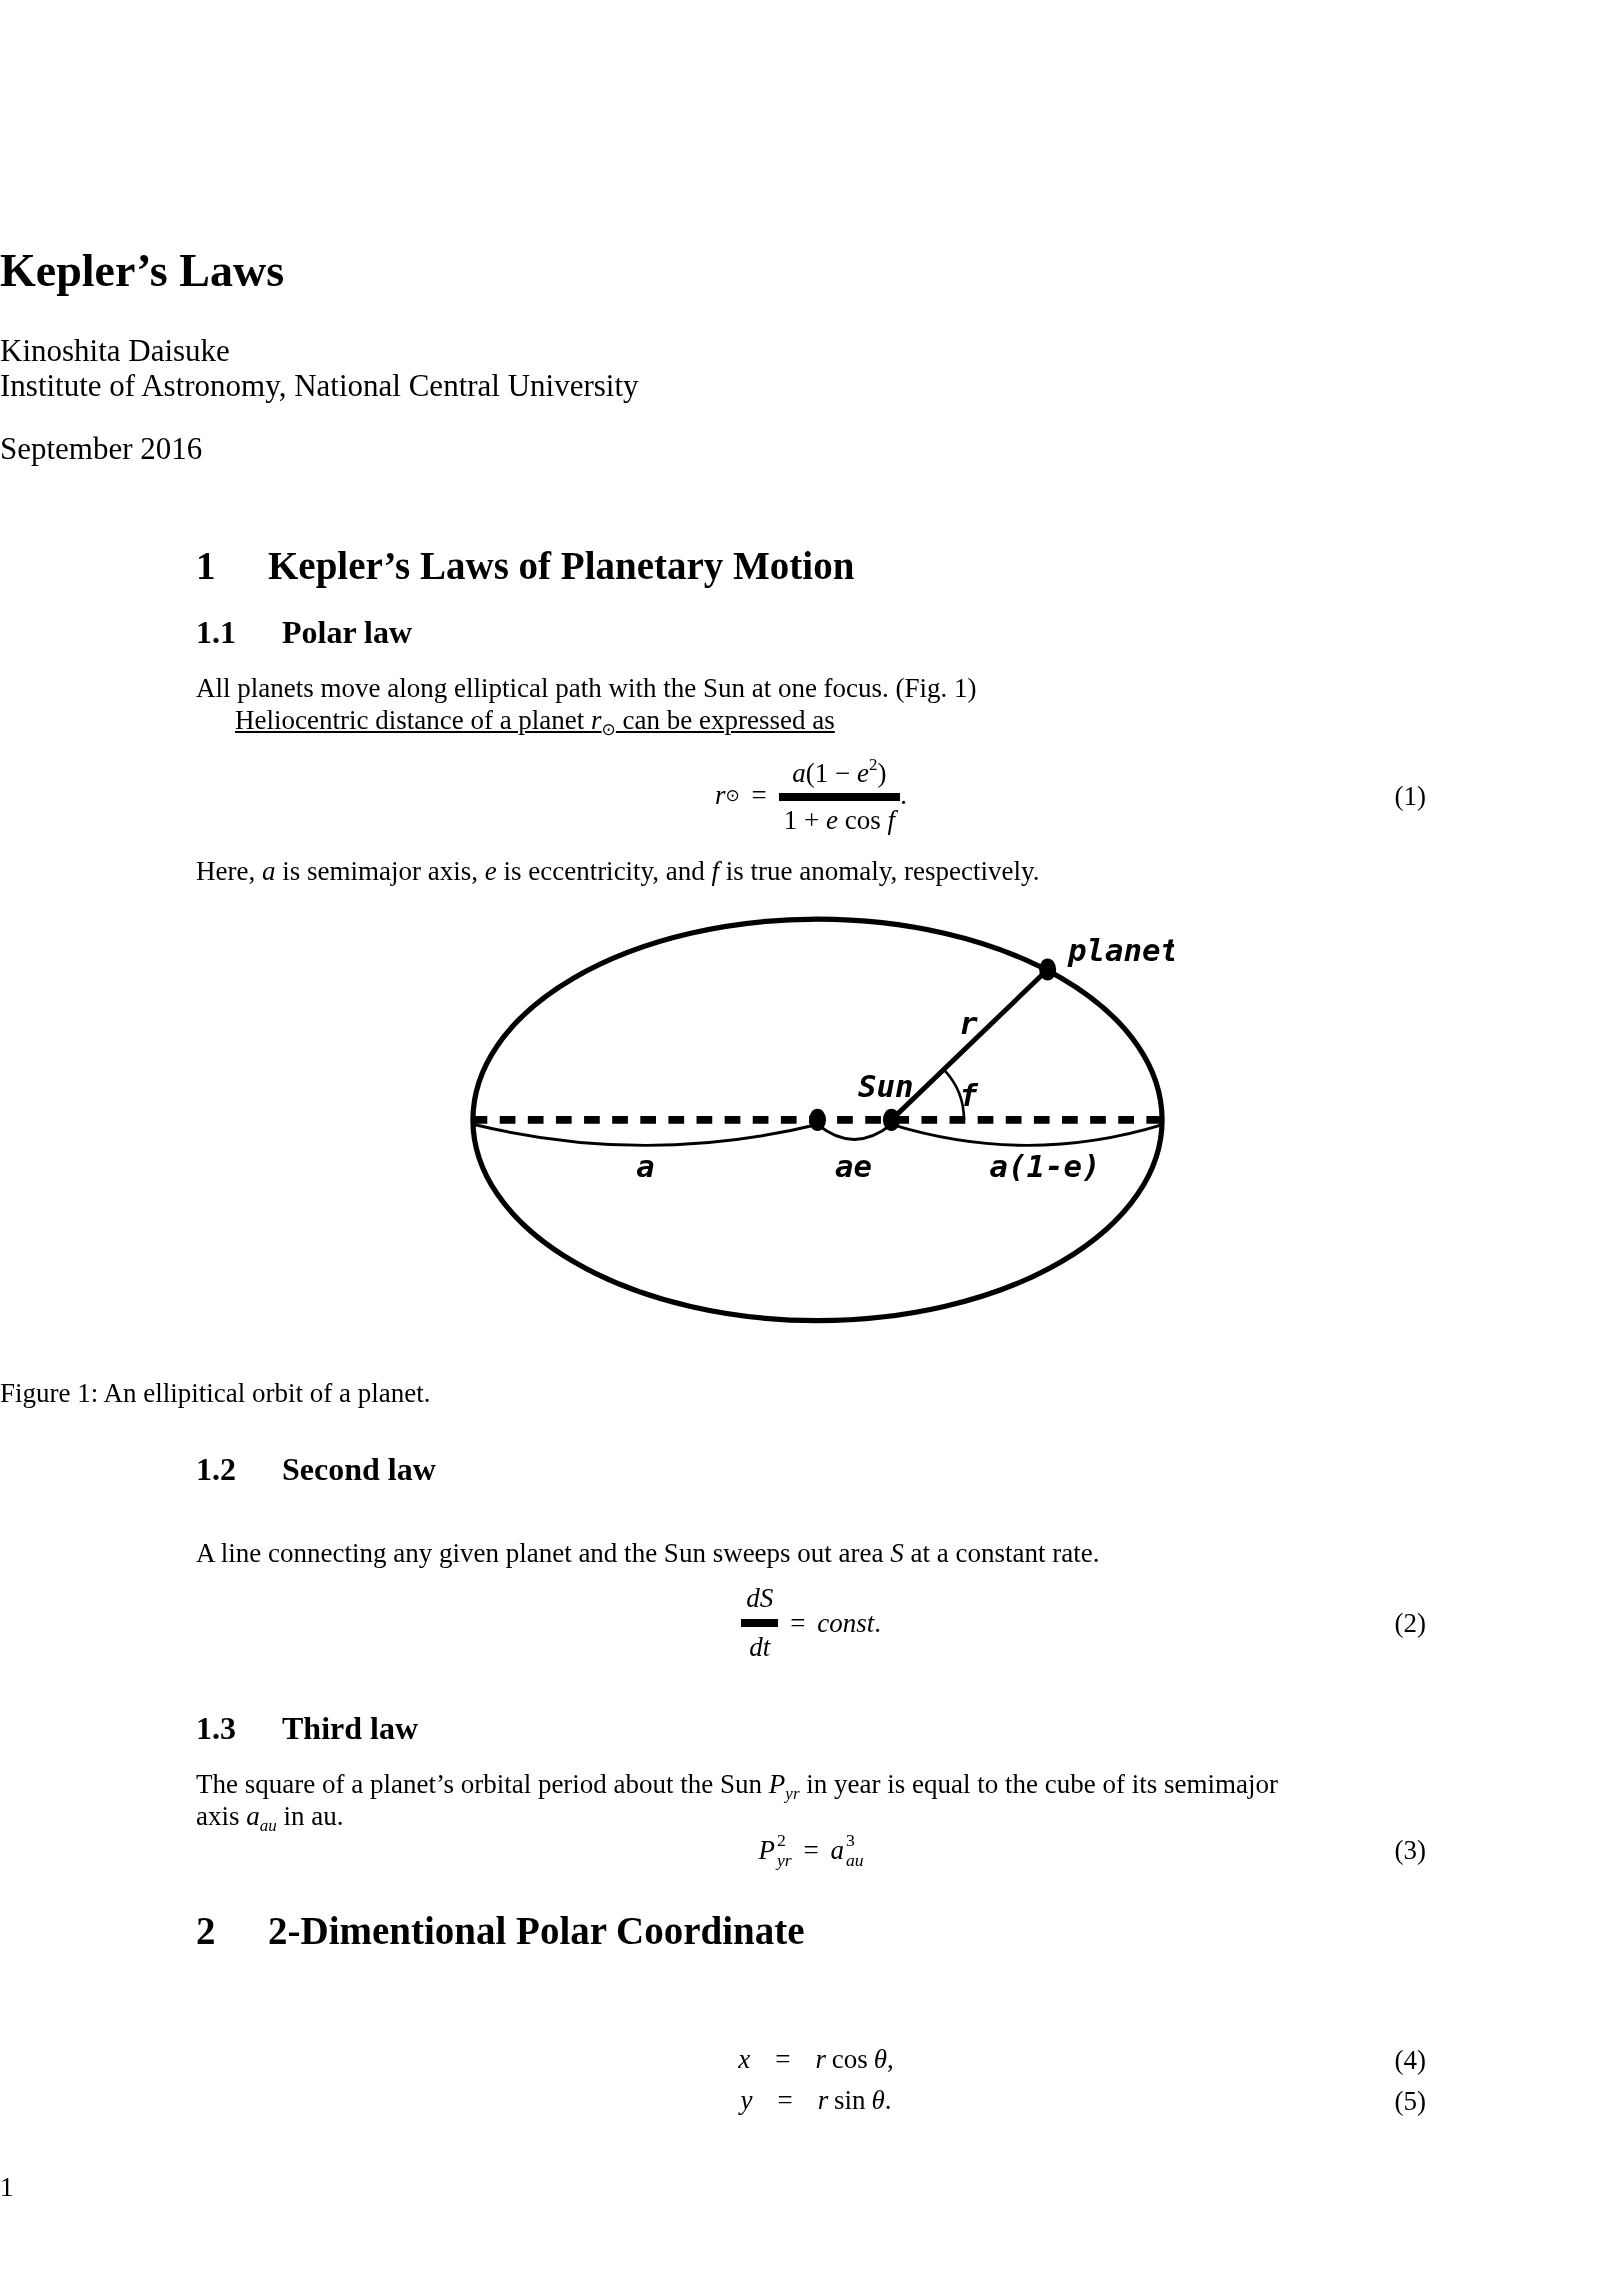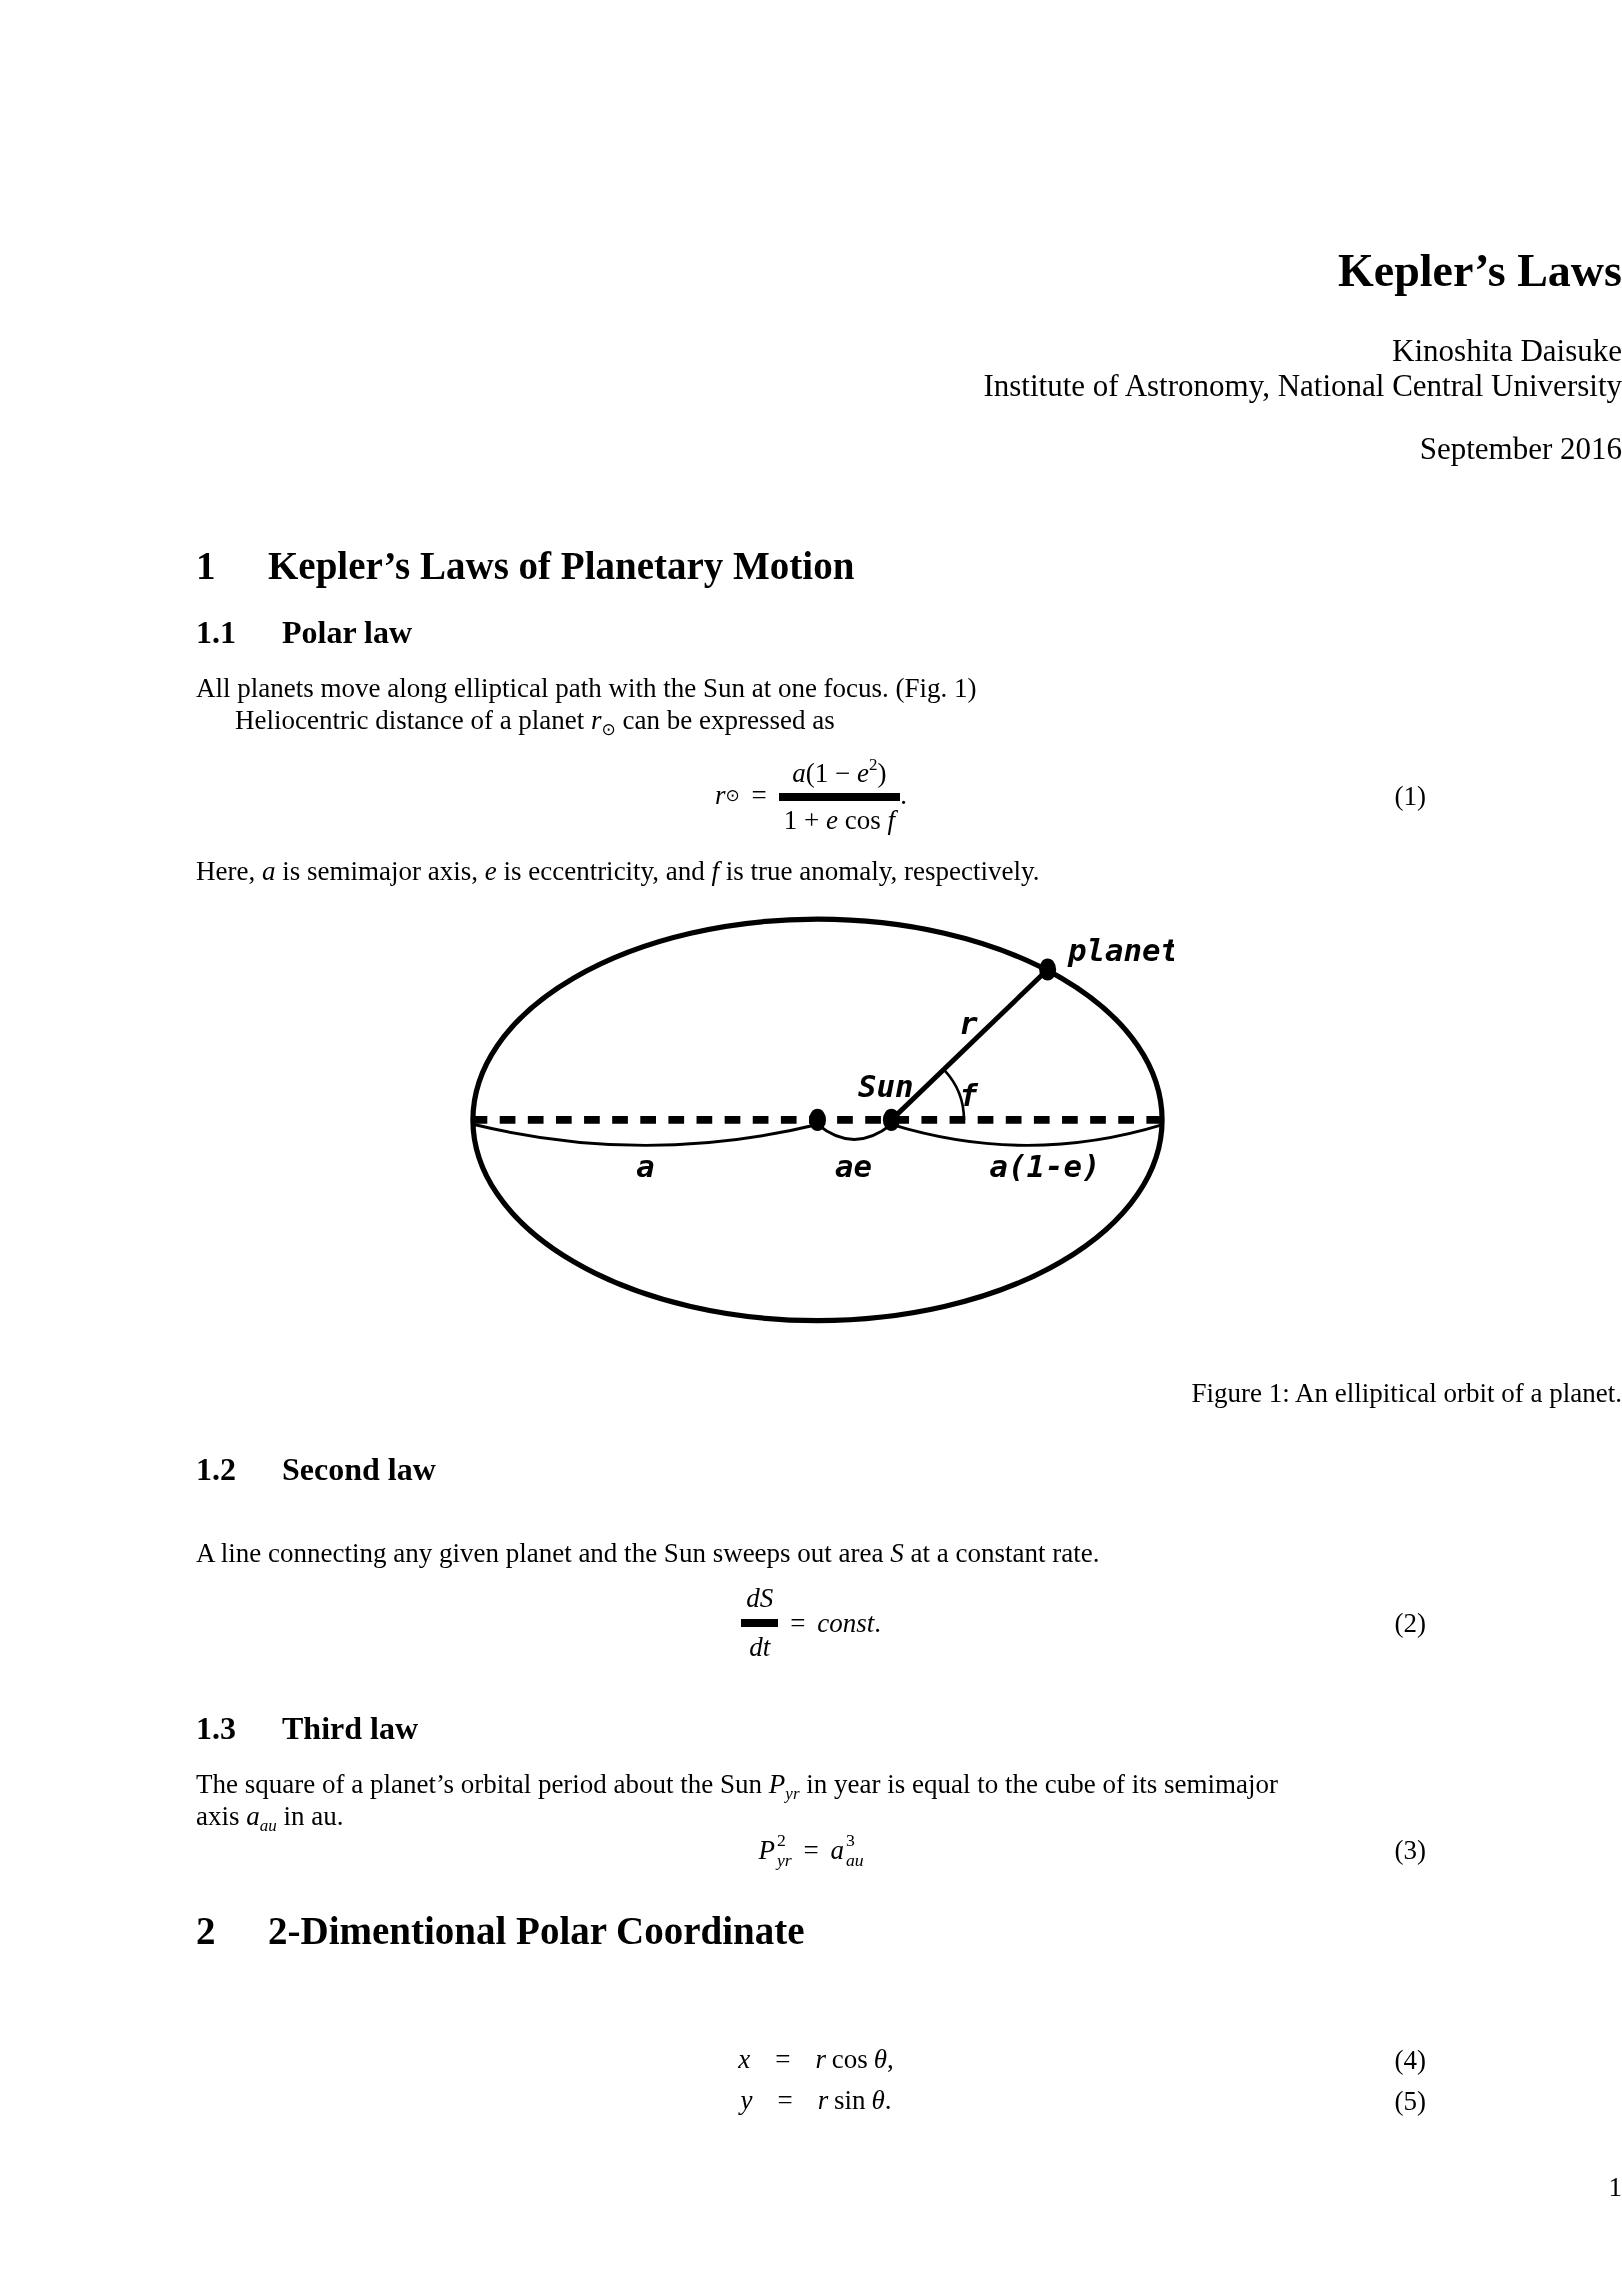--- a/index.html
+++ b/index.html
@@ -1,32 +1,32 @@
 <!DOCTYPE html>
 <html style="font-size:10.5px"><head>
 <meta charset="utf-8">
 <style>
   html,body { margin:0; padding:0; background:#888; }
   .page {
     position:relative; width:1622px; height:2295px; background:#ffffff;
     font-family:"Liberation Serif", serif; color:#000; overflow:hidden;
   }
-  .centered { position:absolute; left:0; width:100%; text-align:right; }
+  .centered { position:absolute; left:0; width:100%; text-align:left; }
   .doc-title { top:244px; font-size:46px; font-weight:bold; }
   .doc-author { top:333px; font-size:31px; }
   .doc-affil { top:368px; font-size:31px; }
   .doc-date { top:431px; font-size:31px; }
 
   .h-sec { position:absolute; left:196px; font-weight:bold; font-size:39px; line-height:1; white-space:nowrap; }
   .h-sub { position:absolute; left:196px; font-weight:bold; font-size:32px; line-height:1; white-space:nowrap; }
   .hnum-sec { display:inline-block; width:72px; }
   .hnum-sub { display:inline-block; width:86px; }
 
   .body-line { position:absolute; left:196px; width:1230px; font-size:27px; line-height:1.18; }
-  .indent { text-indent:39px; }
+  .indent { text-indent:39px;text-decoration:underline; }
   .it { font-style:italic; }
   .sb { font-size:17px; vertical-align:-5.9px; }
   .sbi { font-size:17px; vertical-align:-5.9px; font-style:italic; }
   .sp { font-size:17px; vertical-align:11.8px; }
 
   .eqrow { position:absolute; left:196px; width:1230px; display:flex; justify-content:center; align-items:center; font-size:27px; }
   .eqtag { position:absolute; right:0; top:50%; transform:translateY(-50%); font-size:27px; }
   .rel { padding:0 11.8px; }
   .frac { display:inline-flex; flex-direction:column; text-align:center; vertical-align:middle; }
   .frac .fnum { display:block; padding:0 5.2px 4.6px 5.2px;text-align:center; }

